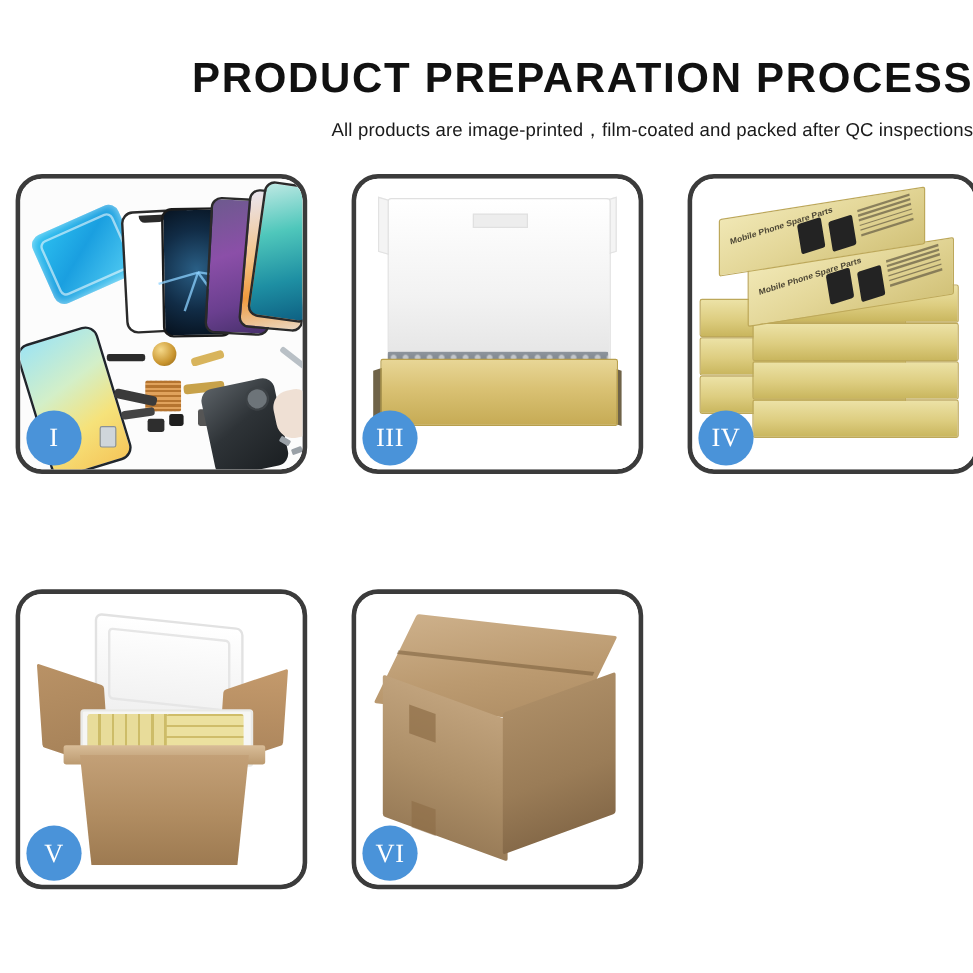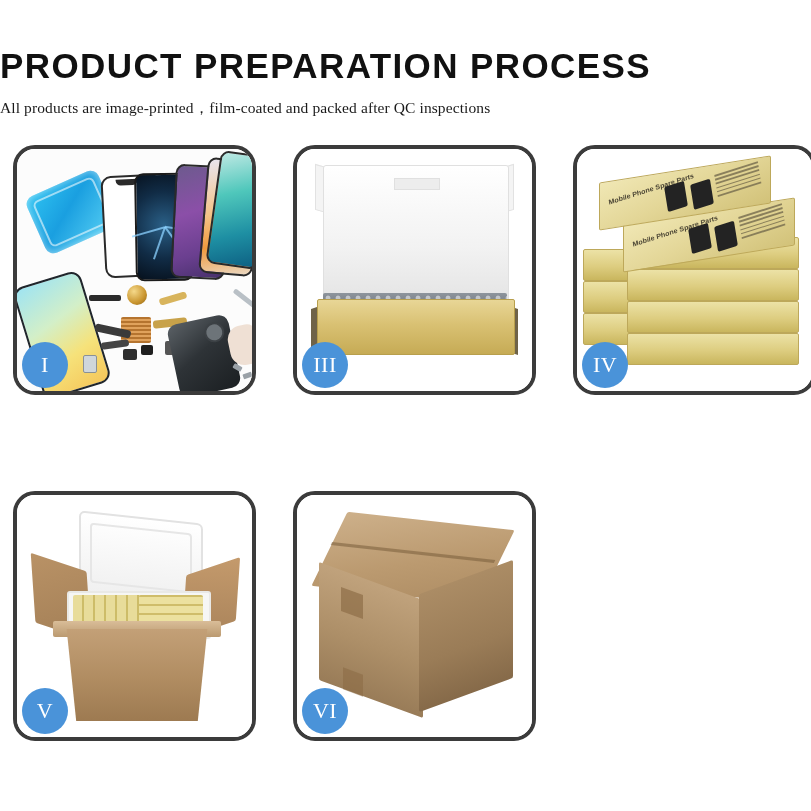--- a/index.html
+++ b/index.html
@@ -9,31 +9,31 @@
     font-family: "Liberation Sans", sans-serif;
     overflow: hidden;
   }
   #page {
     position: relative;
     width: 811px; height: 811px;
     background: #ffffff;
   }
 
   
-  .header { position: absolute; top: 0; left: 0; width: 811px; text-align: left; }
+  .header { position: absolute; top: 0; left: 0; width: 811px; text-align: right; }
   .title {
     margin: 0; padding-top: 46px;
     font-size: 35px; font-weight: 700; letter-spacing: 1.4px;
     color: #111111; font-family: "Liberation Sans", sans-serif;
     white-space: nowrap;
   }
   .subtitle {
     margin: 0; padding-top: 12px;
     font-size: 15.5px; font-weight: 400; letter-spacing: .1px;
-    color: #1a1a1a; font-family: Liberation Serif, serif;
+    color: #1a1a1a; font-family: Liberation Sans, sans-serif;
     white-space: nowrap;
   }
 
   
   .grid {
     position: absolute; top: 145px; left: 13px;
     width: 785px; height: 596px;
     display: grid;
     grid-template-columns: repeat(3, 243px);
     grid-template-rows: repeat(2, 250px);

